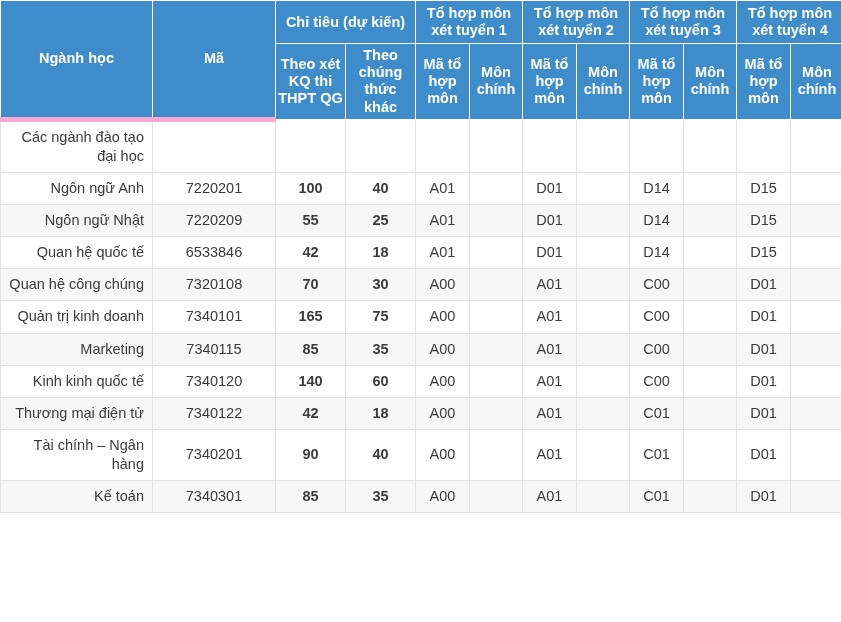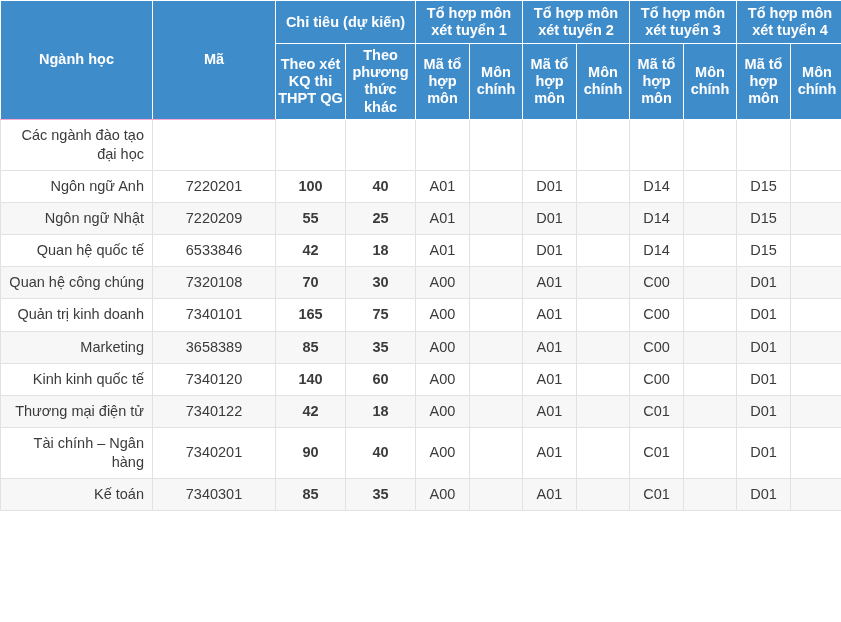--- a/index.html
+++ b/index.html
@@ -27,21 +27,21 @@
     color: #ffffff;
     font-weight: bold;
     font-size: 14.5px;
     line-height: 1.18;
     text-align: center;
     vertical-align: middle;
     border: 1px solid #ffffff;
     padding: 3px 2px;
   }
   table.admissions thead th.th-tall {
-    border-bottom: 1px solid #f9a8d4;
+    border-bottom: 5px solid #f9a8d4;
   }
   table.admissions thead th.grp {
     padding: 4px 3px;
   }
   
   table.admissions tbody td {
     border: 1px solid #e2e2e2;
     padding: 6px 8px;
     font-size: 14.5px;
     line-height: 1.32;
@@ -98,21 +98,21 @@
       <th class="th-tall" rowspan="2">Ngành học</th>
       <th class="th-tall" rowspan="2">Mã</th>
       <th class="grp" colspan="2">Chỉ tiêu (dự kiến)</th>
       <th class="grp" colspan="2">Tổ hợp môn xét tuyển 1</th>
       <th class="grp" colspan="2">Tổ hợp môn xét tuyển 2</th>
       <th class="grp" colspan="2">Tổ hợp môn xét tuyển 3</th>
       <th class="grp" colspan="2">Tổ hợp môn xét tuyển 4</th>
     </tr>
     <tr>
       <th>Theo xét KQ thi THPT QG</th>
-      <th>Theo phương thức khác</th>
+      <th>Theo chúng thức khác</th>
       <th>Mã tổ hợp môn</th>
       <th>Môn chính</th>
       <th>Mã tổ hợp môn</th>
       <th>Môn chính</th>
       <th>Mã tổ hợp môn</th>
       <th>Môn chính</th>
       <th>Mã tổ hợp môn</th>
       <th>Môn chính</th>
     </tr>
   </thead>
@@ -196,21 +196,21 @@
         <td class="blank"></td>
         <td class="code">A01</td>
         <td class="blank"></td>
         <td class="code">C00</td>
         <td class="blank"></td>
         <td class="code">D01</td>
         <td class="blank"></td>
       </tr>
       <tr class="alt">
         <td class="name">Marketing</td>
-        <td class="code">3658389</td>
+        <td class="code">7340115</td>
         <td class="num">85</td>
         <td class="num">35</td>
         <td class="code">A00</td>
         <td class="blank"></td>
         <td class="code">A01</td>
         <td class="blank"></td>
         <td class="code">C00</td>
         <td class="blank"></td>
         <td class="code">D01</td>
         <td class="blank"></td>

